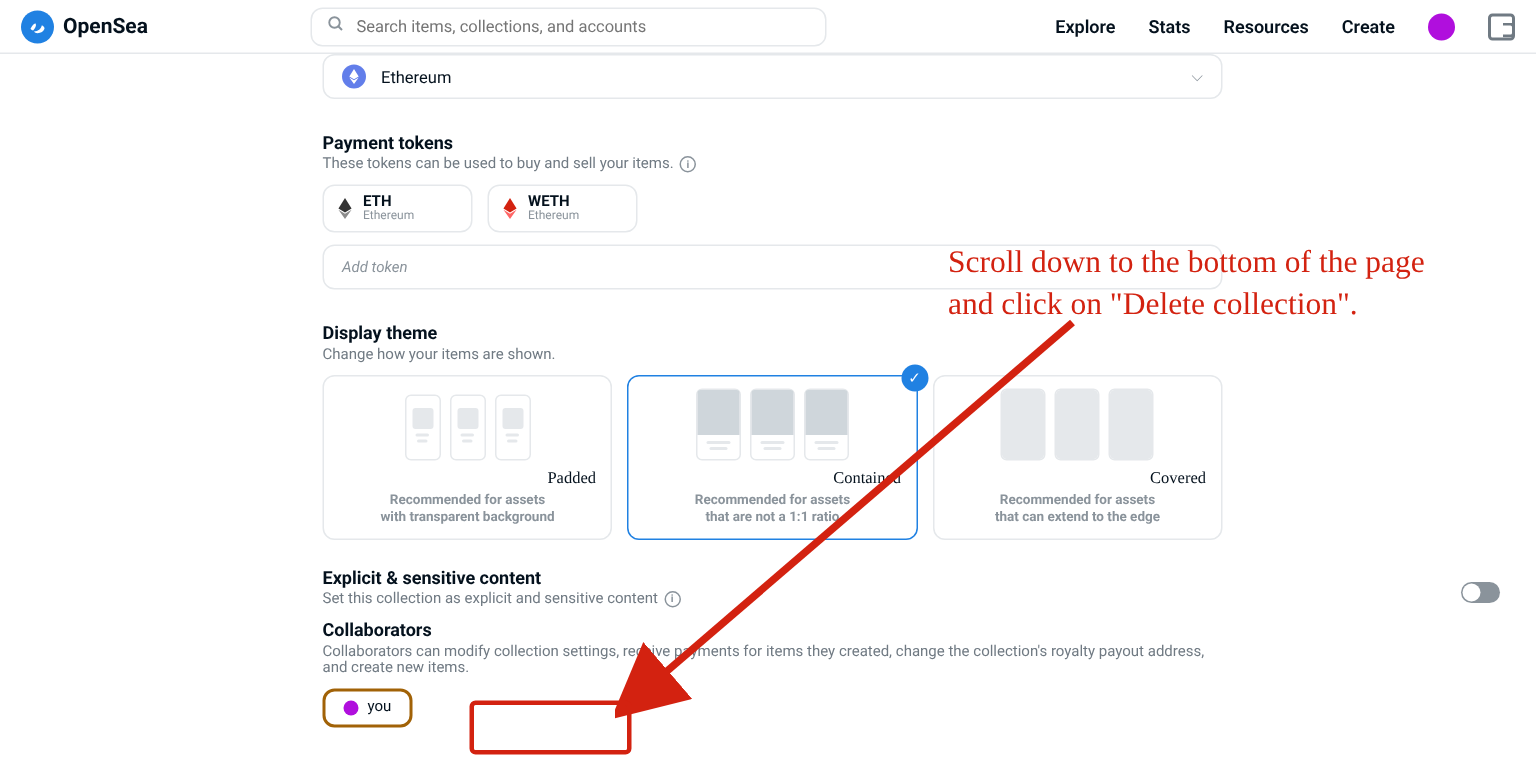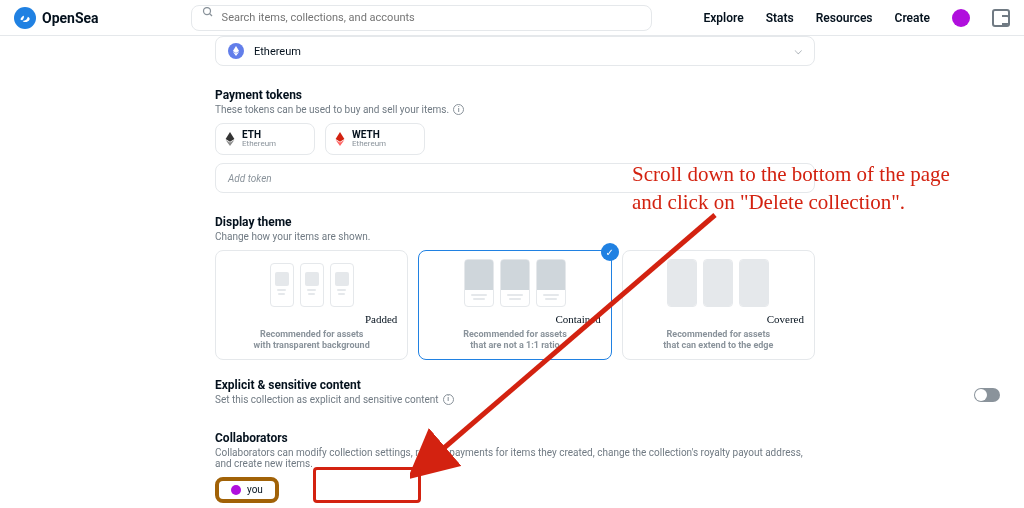--- a/index.html
+++ b/index.html
@@ -1,24 +1,24 @@
 <!DOCTYPE html>
 <html><head>
 <meta charset="utf-8">
 <style>
   * { box-sizing: border-box; margin: 0; padding: 0; font-family: -apple-system, BlinkMacSystemFont, "Segoe UI", Roboto, Helvetica, Arial, sans-serif; }
   body { width: 1024px; height: 508px; overflow: hidden; background: #ffffff; color: #04111d; position: relative; }
 
   
-  .header { width: 100%; height: 36px; display: flex; align-items: center; padding: 12px 14px; gap: 12px; border-bottom: 1px solid #e5e8eb; }
+  .header { width: 100%; height: 36px; display: flex; align-items: center; padding: 12px 14px; border-bottom: 1px solid #e5e8eb; }
   .logo-wrap { display: flex; align-items: center; gap: 6px; }
   .logo-circle { width: 22px; height: 22px; border-radius: 50%; background: #2081e2; display: flex; align-items: center; justify-content: center; }
   .logo-circle svg { width: 14px; height: 14px; }
   .logo-text { font-weight: 700; font-size: 14px; }
-  .search { flex: 0 0 auto; margin-left: 80px; width: 461px; height: 26px; background: #ffffff; border: 1px solid #e5e8eb; border-radius: 8px; display: flex; padding: 0 10px; gap: 8px; }
+  .search { flex: 0 0 auto; margin-left: 108px; width: 344px; height: 26px; background: #ffffff; border: 1px solid #e5e8eb; border-radius: 8px; display: flex; align-items: center; padding: 0 10px; gap: 8px; }
   .search input { border: none; outline: none; font-size: 11px; width: 100%; color: #707a83; background: transparent; }
   .nav-right { margin-left: auto; display: flex; align-items: center; gap: 22px; }
   .nav-link { font-size: 12px; font-weight: 600; color: #04111d; }
   .avatar { width: 18px; height: 18px; border-radius: 50%; background: #b00fdd; }
   .wallet-icon { width: 18px; height: 18px; border: 2px solid #707a83; border-radius: 3px; position: relative; }
   .wallet-icon::after { content: ""; position: absolute; right: -2px; top: 4px; width: 6px; height: 6px; border: 2px solid #707a83; border-left: none; border-radius: 0 3px 3px 0; background: #fff; }
 
   
   .main { position: absolute; top: 36px; left: 0; right: 0; padding-left: 215px; padding-right: 0; }
   .content { width: 600px; }
@@ -55,26 +55,26 @@
   .contained .thumb { width: 30px; height: 48px; padding: 0 0 2px 0; }
   .contained .thumb .img { width: 100%; height: 30px; border-radius: 2px 2px 0 0; background: #cfd6db; }
   .contained .thumb .line { margin-top: 4px; }
   
   .covered .thumb { width: 30px; height: 48px; padding: 0; }
   .covered .thumb .img { width: 100%; height: 100%; border-radius: 3px; }
 
   .theme-name { text-align: right; font-size: 11px; color: #04111d; margin-bottom: 4px; font-family: Liberation Serif, serif; }
   .theme-desc { text-align: center; font-size: 9px; color: #8a939b; line-height: 1.2; font-weight: bold; }
 
-  .explicit-row { display: flex; align-items: center; margin-bottom: 18px; }
+  .explicit-row { display: flex; align-items: center; margin-bottom: 0; }
   .toggle { margin-left: auto; width: 26px; height: 14px; background: #8a939b; border-radius: 7px; position: relative; margin-right: -185px; }
   .toggle::after { content: ""; position: absolute; left: 1px; top: 1px; width: 12px; height: 12px; background: #fff; border-radius: 50%; }
 
   .collab-row { display: flex; gap: 8px; margin-bottom: 30px; }
-  .pill { border: 4px solid #a16207; border-radius: 8px; height: 26px; display: flex; align-items: center; padding: 0 12px; font-size: 10px; gap: 6px; }
+  .pill { border: 2px solid #a16207; border-radius: 8px; height: 26px; display: flex; align-items: center; padding: 0 12px; font-size: 10px; gap: 6px; }
   .pill .dot { width: 10px; height: 10px; border-radius: 50%; background: #b00fdd; }
 
   
   .callout-text { position: absolute; left: 632px; top: 160px; color: #d32210; font-family: Georgia, "Times New Roman", serif; font-size: 21px; line-height: 1.35; width: 340px; }
   .arrow-svg { position: absolute; left: 410px; top: 200px; pointer-events: none; }
   .danger-box { position: absolute; border: 3px solid #d32210; border-radius: 4px; left: 313px; top: 467px; width: 108px; height: 36px; pointer-events: none; }
 
 </style>
 </head>
 <body>

